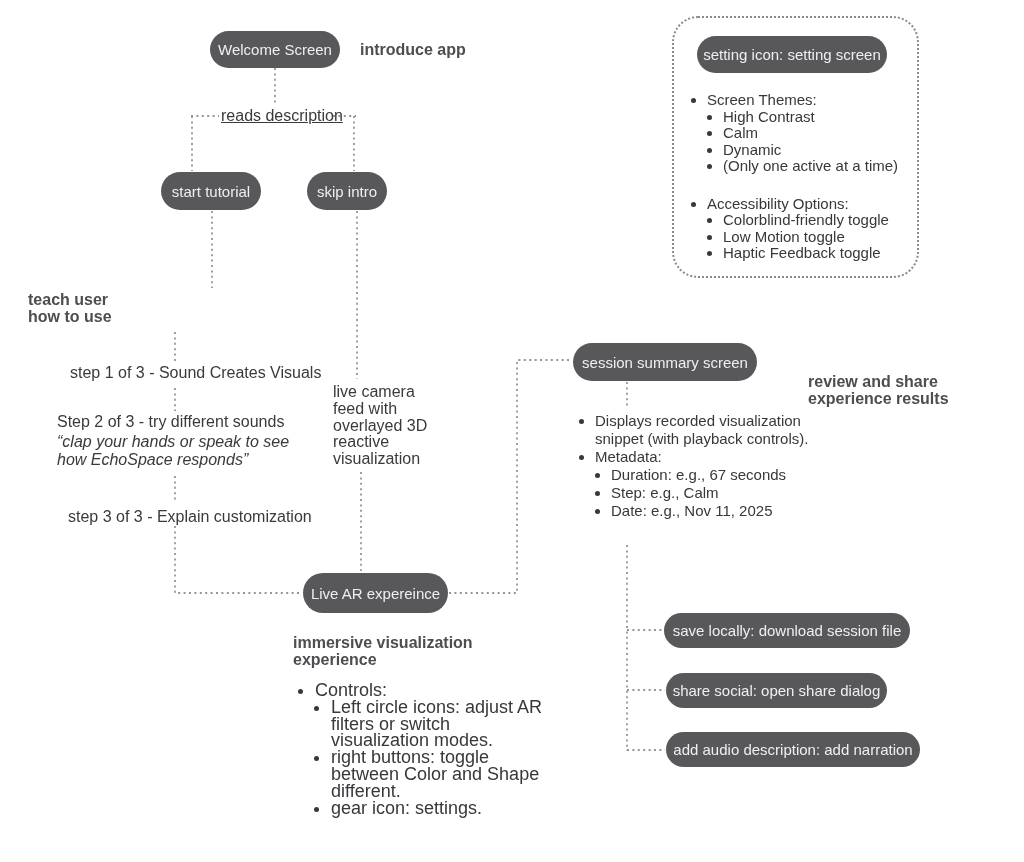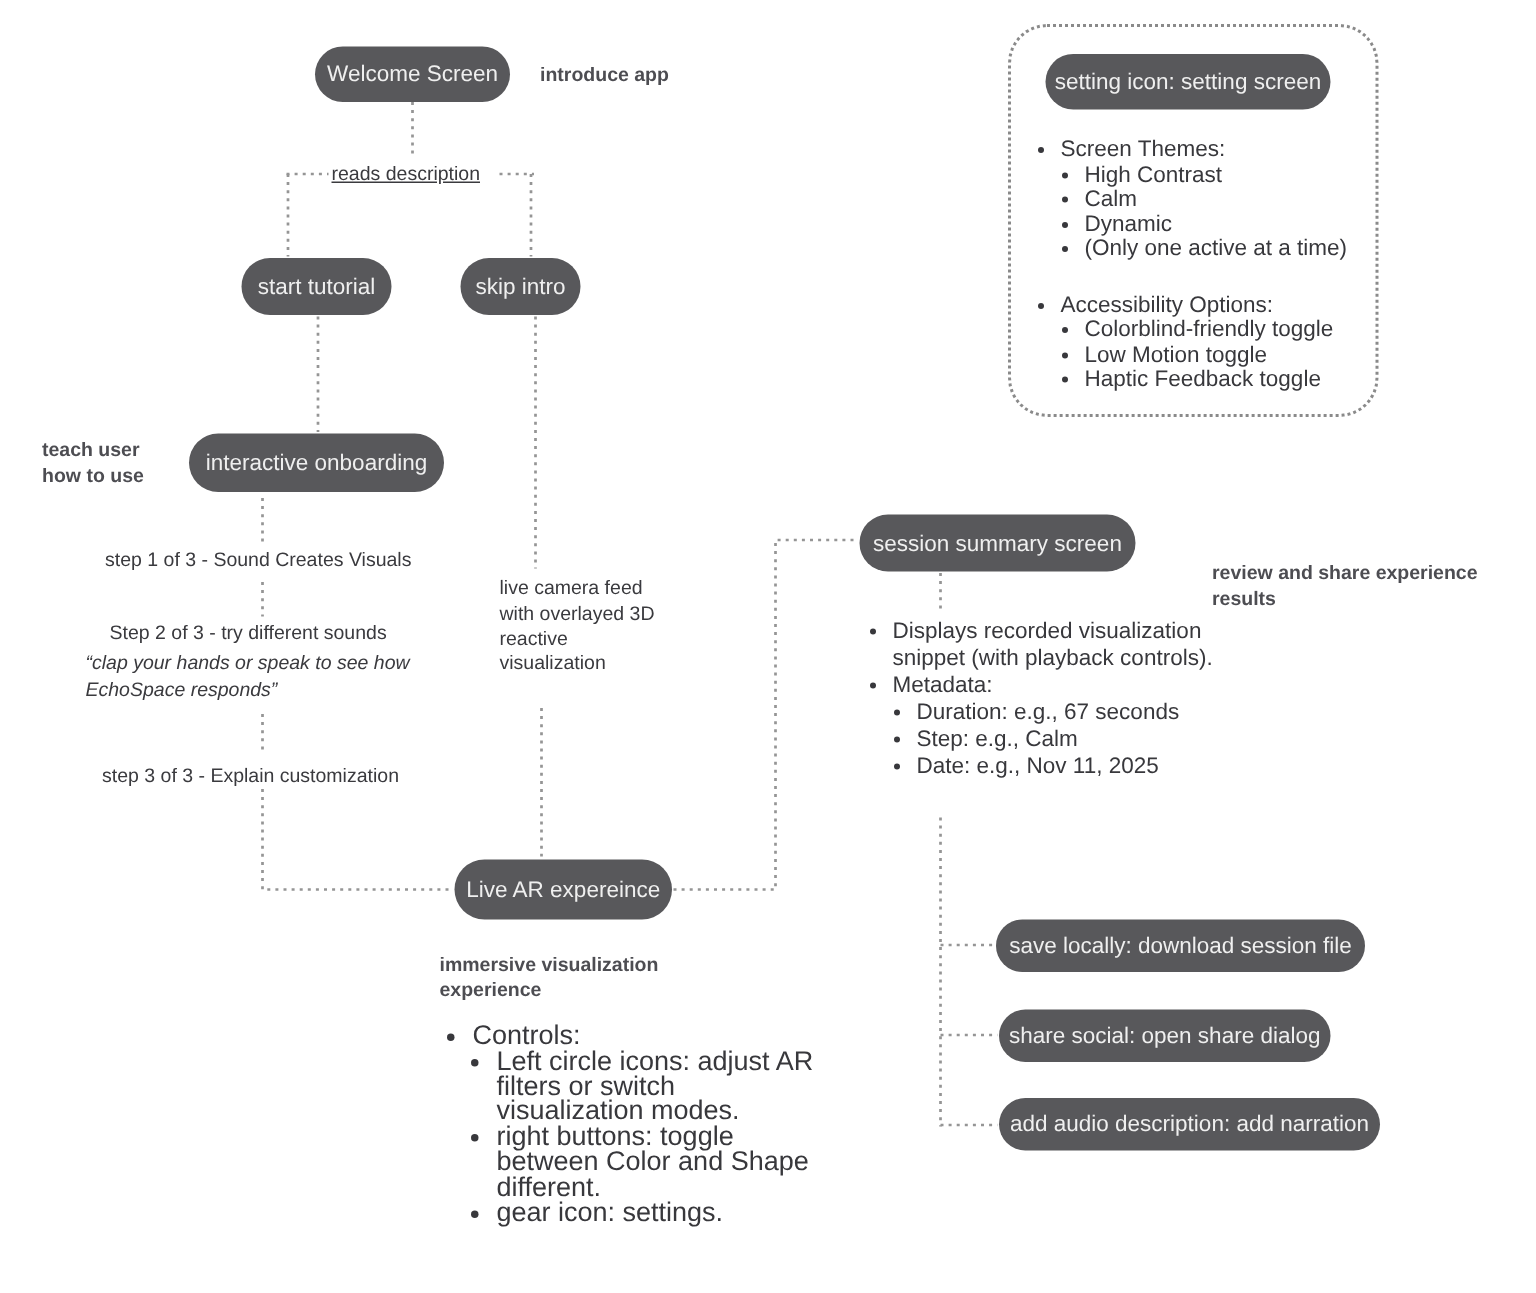--- a/index.html
+++ b/index.html
@@ -10,21 +10,21 @@
     color:#38383c;
   }
   svg.connectors { position:absolute; left:0; top:0; width:1024px; height:862px; }
   svg.connectors path { fill:none; stroke:#959595; stroke-width:1.8; stroke-dasharray:2 3.4; }
 
   .pill {
     position:absolute; display:flex; align-items:center; justify-content:center;
     background:#58585b; color:#efefef; border-radius:20px;
     font-size:15px; white-space:nowrap; text-align:center;
   }
-  .note { position:absolute; font-size:13px; line-height:18px; color:#3a3a3e; }
+  .note { position:absolute; font-size:16px; line-height:18px; color:#3a3a3e; }
   .bold { font-weight:bold; color:#4d4d52; }
   .italic { font-style:italic; }
   .underline { text-decoration:underline; }
 
   .dashed-box {
     position:absolute; left:672px; top:16px; width:243px; height:258px;
     border:2px dotted #8a8a8a; border-radius:26px; background:#ffffff;
   }
 
   ul.notes { margin:0; padding-left:17px; list-style:disc; }
@@ -61,41 +61,40 @@
     <path d="M627 690 H665"></path>
     <path d="M627 750 H665"></path>
   </svg>
 
   <div class="pill" style="left:210px; top:31px; width:130px; height:37px;">Welcome Screen</div>
 
   <div class="pill" style="left:161px; top:172px; width:100px; height:38px;">start tutorial</div>
 
   <div class="pill" style="left:307px; top:172px; width:80px; height:38px;">skip intro</div>
 
-  <div class="pill" style="left:126px; top:289px; width:170px; height:39px;">interactive onboarding</div>
 
   <div class="pill" style="left:303px; top:573px; width:145px; height:40px;">Live AR expereince</div>
 
   <div class="pill" style="left:573px; top:343px; width:184px; height:38px;">session summary screen</div>
 
   <div class="pill" style="left:664px; top:613px; width:246px; height:35px;">save locally: download session file</div>
 
   <div class="pill" style="left:666px; top:732px; width:254px; height:35px;">add audio description: add narration</div>
 
   <div class="pill" style="left:666px; top:673px; width:221px; height:35px;">share social: open share dialog</div>
 
   <div class="note bold" style="left:360px; top:41px;">introduce app</div>
 
   <div class="note underline" style="left:221px; top:107px;">reads description</div>
 
   <div class="note bold" style="left:28px; top:291px; width:90px; line-height:17px;">teach user how to use</div>
 
   <div class="note" style="left:70px; top:364px;">step 1 of 3 - Sound Creates Visuals</div>
 
-  <div class="note" style="left:57px; top:413px;margin-left:16px;">Step 2 of 3 - try different sounds</div>
+  <div class="note" style="left:57px; top:413px;">Step 2 of 3 - try different sounds</div>
 
   <div class="note italic" style="left:57px; top:433px; width:245px;">“clap your hands or speak to see how EchoSpace responds”</div>
 
   <div class="note" style="left:68px; top:508px;text-align:right;">step 3 of 3 - Explain customization</div>
 
   <div class="note" style="left:333px; top:384px; width:105px; line-height:16.8px;">live camera feed with overlayed 3D reactive visualization</div>
 
   <div class="note bold" style="left:293px; top:634px; width:180px; line-height:17px;">immersive visualization experience</div>
 
   <div class="note bold" style="left:808px; top:342px; width:190px; line-height:16.5px;margin-top:32px;">review and share experience results</div>

